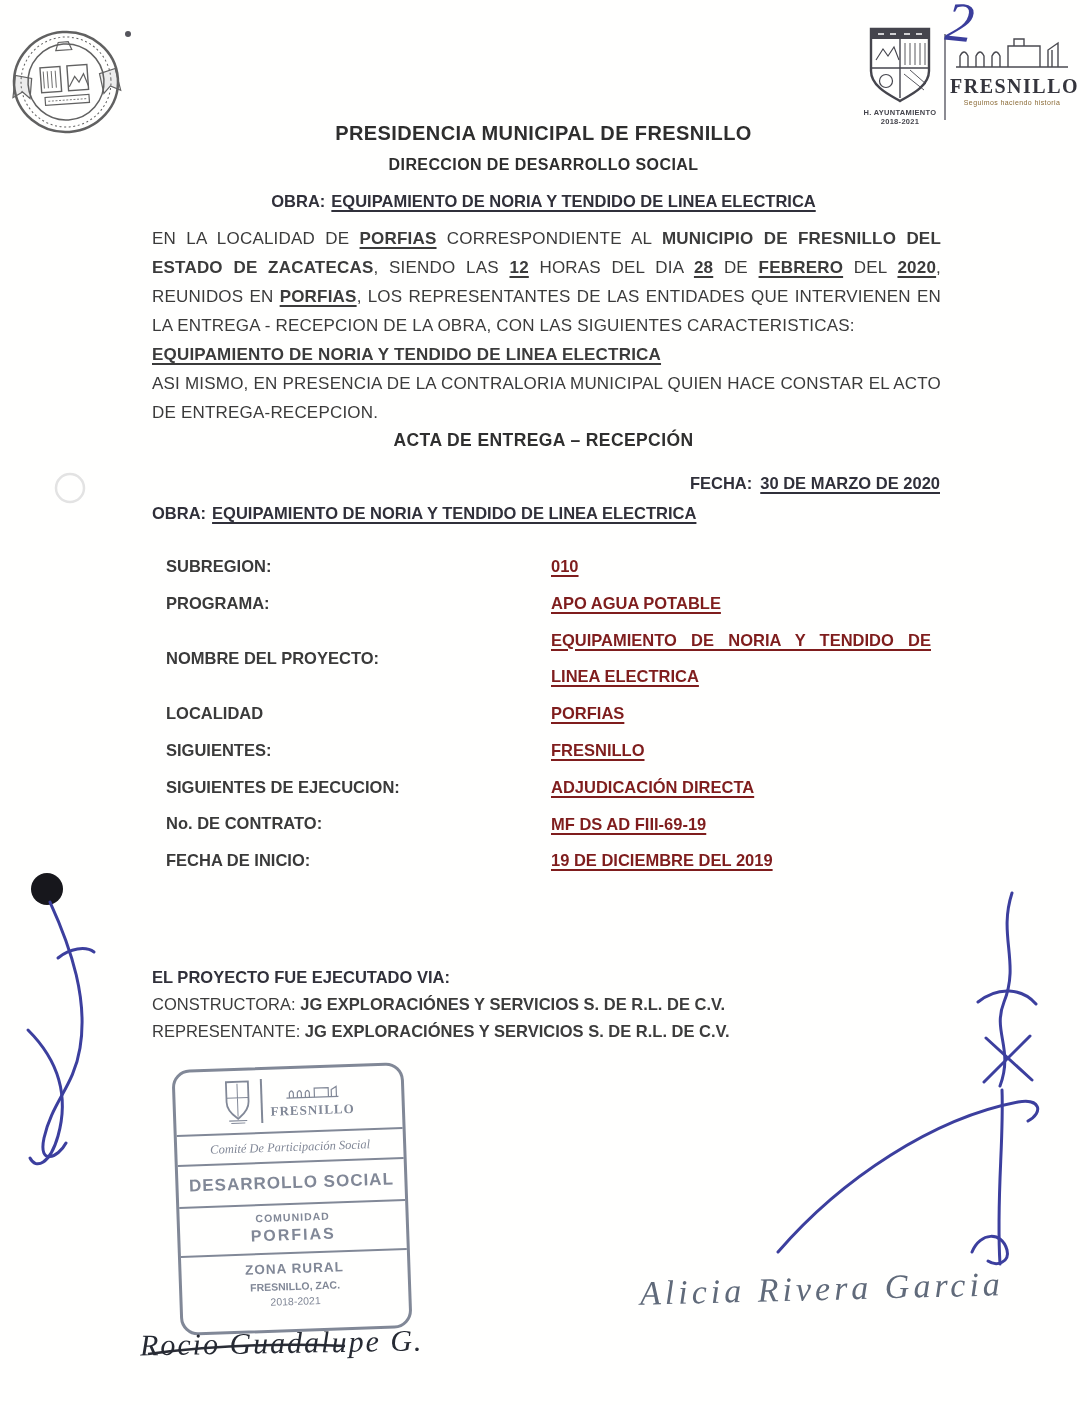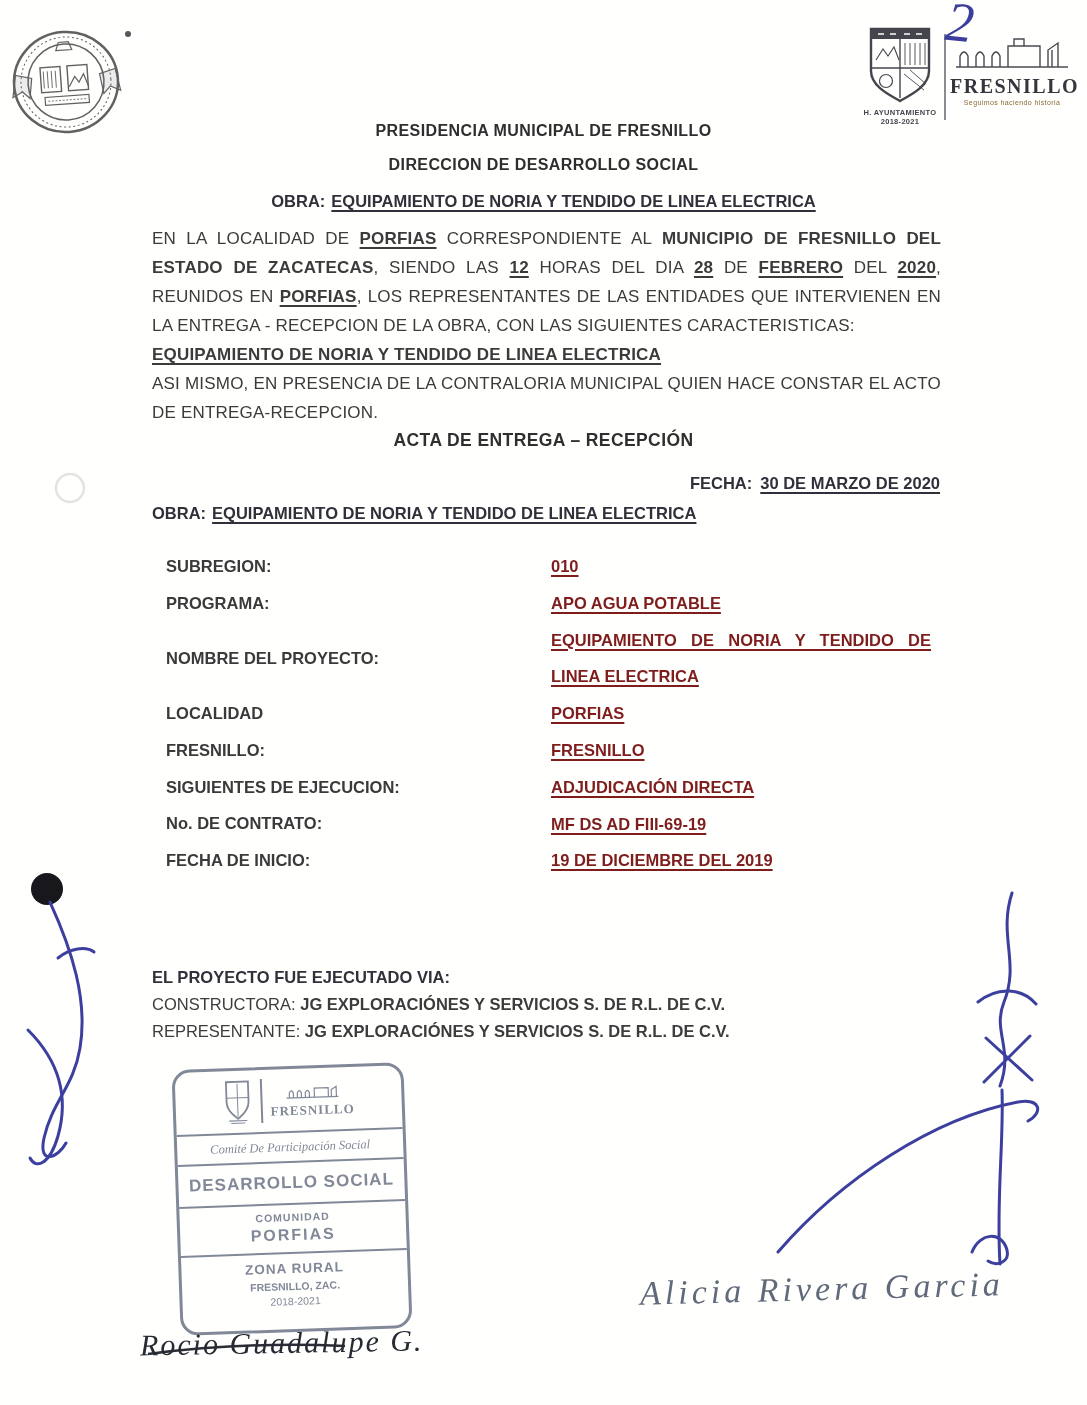--- a/index.html
+++ b/index.html
@@ -6,21 +6,21 @@
   .page {
     position:relative; width:1087px; height:1405px; background:#fffffe;
     font-family:"Liberation Sans", sans-serif; color:#3a3a3a; overflow:hidden;
   }
   .abs { position:absolute; }
   .b { font-weight:bold; }
   .u { text-decoration:underline; text-decoration-thickness:2px; text-underline-offset:3px; }
   .center { left:0; right:0; text-align:center; }
 
   
-  .title1 { top:122px; font-size:16px; font-weight:bold; letter-spacing:0.4px; color:#2e2e2e; }
+  .title1 { top:122px; font-size:20px; font-weight:bold; letter-spacing:0.4px; color:#2e2e2e; }
   .title2 { top:156px; font-size:16px; font-weight:bold; letter-spacing:0.4px; color:#2e2e2e; }
   .obra-head { top:192px; font-size:16.5px; font-weight:bold; color:#30303a; }
   .obra-head .val { margin-left:6px; }
 
   
   .bodyflow { left:152px; top:224px; width:789px; font-size:17px; line-height:29px;
               text-align:justify; letter-spacing:0.2px; color:#3b3b3b; }
   .bodyflow .boldline { font-weight:bold; }
 
   .acta-title { top:430px; font-size:17.5px; font-weight:bold; letter-spacing:0.4px; color:#2f2f2f; }
@@ -170,21 +170,21 @@
     </div>
     <div class="frow">
       <div class="flabel">NOMBRE DEL PROYECTO:</div>
       <div class="fvalue u" style="width:380px;">EQUIPAMIENTO DE NORIA Y TENDIDO DE LINEA ELECTRICA</div>
     </div>
     <div class="frow">
       <div class="flabel">LOCALIDAD</div>
       <div class="fvalue u">PORFIAS</div>
     </div>
     <div class="frow">
-      <div class="flabel">FRESNILLO:</div>
+      <div class="flabel">SIGUIENTES:</div>
       <div class="fvalue u">FRESNILLO</div>
     </div>
     <div class="frow">
       <div class="flabel">SIGUIENTES DE EJECUCION:</div>
       <div class="fvalue u">ADJUDICACIÓN DIRECTA</div>
     </div>
     <div class="frow">
       <div class="flabel">No. DE CONTRATO:</div>
       <div class="fvalue u">MF DS AD FIII-69-19</div>
     </div>

